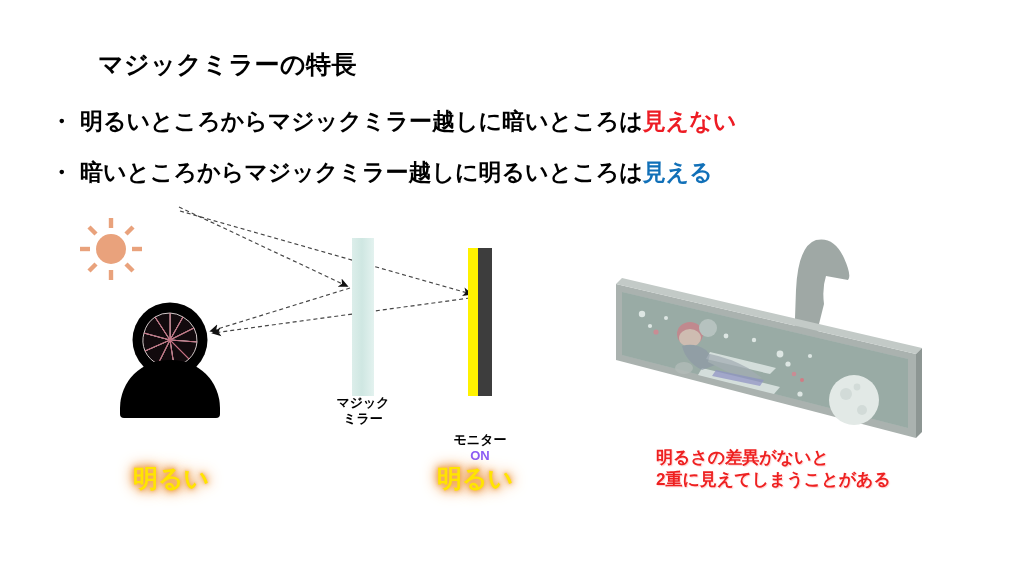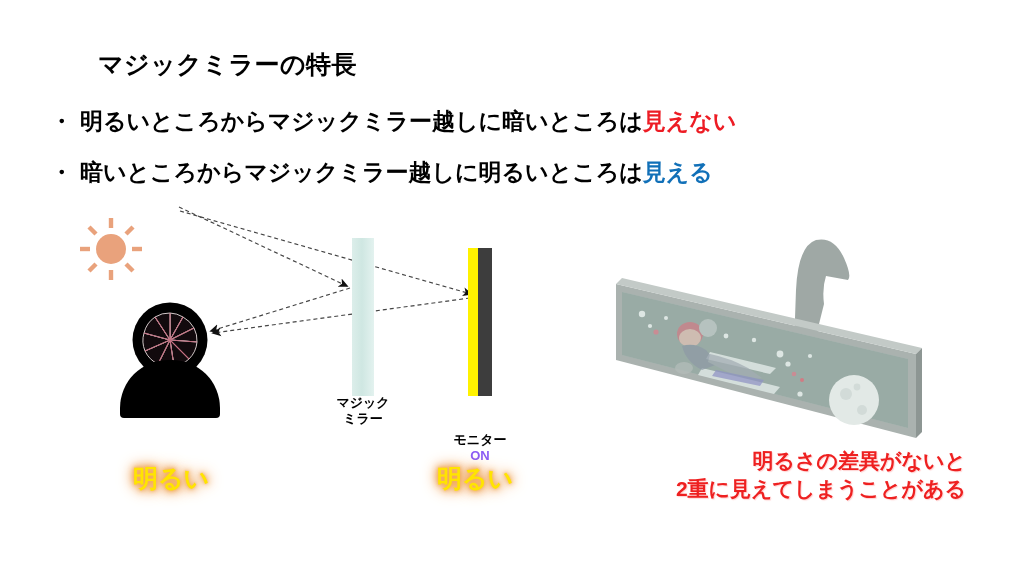--- a/index.html
+++ b/index.html
@@ -134,25 +134,25 @@
     text-align: right;
   }
   .glow-left  { left: 133px; top: 462px; }
   .glow-right { left: 437px; top: 462px; }
 
   
   .illus { position: absolute; left: 598px; top: 228px; width: 366px; height: 222px; }
 
   .caption-red {
     position: absolute;
-    left: 626px;
+    left: 656px;
     top: 447px;
     width: 340px;
-    text-align: right;
-    font-size: 21px;
+    text-align: left;
+    font-size: 17px;
     font-weight: bold;
     color: #EE2020;
     line-height: 1.32;
     text-shadow: 1px 1px 1px rgba(255,180,180,0.6);
   }
 </style>
 </head>
 <body>
 
 <div id="slide">

